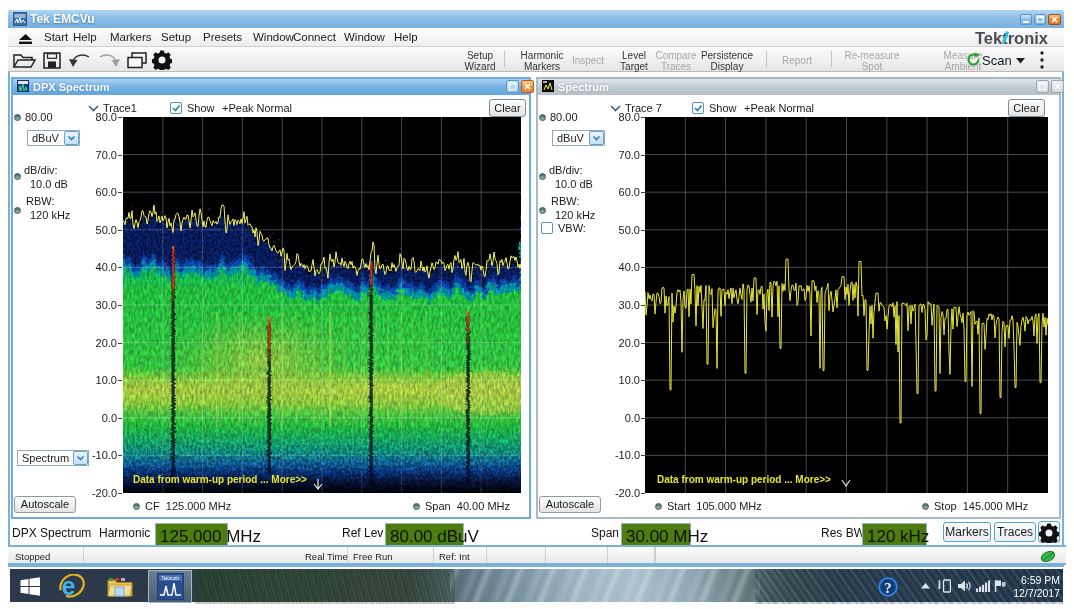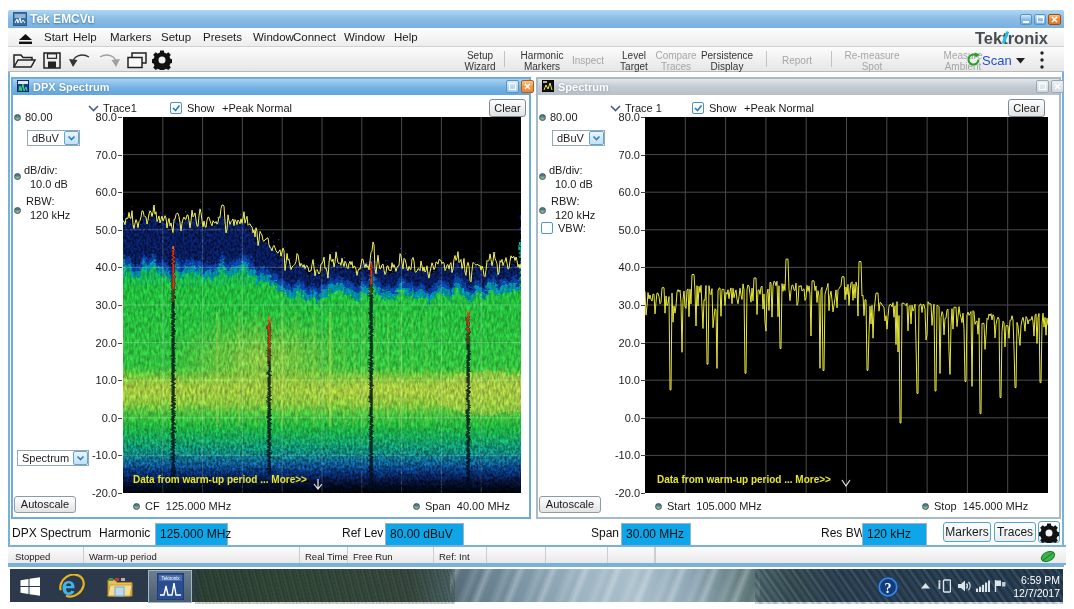--- a/index.html
+++ b/index.html
@@ -15,21 +15,21 @@
 .wtitle{position:absolute;left:0;top:0;width:100%;height:16px;color:#fff;font-size:11px;font-weight:bold}
 .sb{font-size:11px;color:#1a1a1a;position:absolute;white-space:nowrap}
 .combo{position:absolute;height:16px;background:#fff;border:1px solid #98a8b2;font-size:11px;color:#222}
 .combo .dd{position:absolute;right:0;top:0;width:15px;height:14px;background:linear-gradient(#eaf5fd,#c2e0f5);border:1px solid #5ea7d4;border-radius:2px}
 .btn{position:absolute;background:linear-gradient(#fefefe,#e3e3e3);border:1px solid #8e9ba3;border-radius:3px;font-size:11px;color:#1a1a1a;text-align:center}
 .bbtn{position:absolute;background:linear-gradient(#fdfdfd,#e9eef1);border:1px solid #58a2ce;border-radius:3px;font-size:12px;color:#1a1a1a;text-align:center}
 .ylab{position:absolute;width:34px;text-align:right;font-size:11px;color:#1a1a1a}
 .tick{position:absolute;width:4px;height:1px;background:#444}
 .chk{position:absolute;width:12px;height:12px;background:#fff;border:1px solid #4f94c8;border-radius:2px}
 .spin{position:absolute;width:7px;height:7px;border-radius:50%;background:linear-gradient(#58748c 45%,#7fb87f 55%);border:1px solid #3c5064}
-.tb{position:absolute;height:36px;background:#0ea5e9;border:1px solid #9ab4c2;font-size:12px;color:#111;padding:2.5px 0 0 4px;white-space:nowrap}
+.tb{position:absolute;height:36px;background:#4d7c0f;border:1px solid #9ab4c2;font-size:17px;color:#111;padding:2.5px 0 0 4px;white-space:nowrap}
 .flab{position:absolute;font-size:12px;color:#111}
 .scell{position:absolute;top:0;height:100%;border-right:1px solid #c9ced3;font-size:9.5px;color:#222}
 .scell span{position:absolute;left:5px;top:4px;white-space:nowrap}
 svg{display:block}
 </style></head><body>
 <div class="abs" id="app"></div>
 
 <div class="abs" id="tbar">
  <svg class="abs" style="left:5px;top:2px" width="14" height="14">
       <rect x="0" y="0" width="14" height="14" rx="2" fill="#3a6ea5" stroke="#24496e"></rect>
@@ -103,21 +103,21 @@
 Spot</div>
 <div class="tl tld" style="left:918px;top:50px;width:90px">Measure
 Ambient</div>
 <div class="tsep" style="left:504px"></div>
 <div class="tsep" style="left:766px"></div>
 <div class="tsep" style="left:831px"></div>
 <svg class="abs" style="left:966px;top:52px" width="15" height="15">
     <path d="M12.5,7.5 a5,5 0 1 1 -2.2,-4.1" fill="none" stroke="#2ca02c" stroke-width="2.1"></path>
     <polygon points="8.8,0.6 13.8,2.4 9.6,5.8 Z" fill="#2ca02c"></polygon>
   </svg>
-<div class="abs" style="left:982px;top:53px;font-size:13px;color:#1d4ed8">Scan</div>
+<div class="abs" style="left:982px;top:53px;font-size:13px;color:#0f172a">Scan</div>
 <svg class="abs" style="left:1016px;top:58px" width="9" height="6">
     <polygon points="0,0 9,0 4.5,5.5" fill="#222"></polygon>
   </svg>
 <svg class="abs" style="left:1040px;top:51px" width="4" height="18" fill="#222">
     <circle cx="2" cy="2" r="1.7"></circle>
     <circle cx="2" cy="9" r="1.7"></circle>
     <circle cx="2" cy="16" r="1.7"></circle>
   </svg>
 <div class="win" style="left:11px;width:520px;border-color:#6fabdb">
     <div class="wtitle" style="background:linear-gradient(#aad2f2,#74b2e2 55%,#62a5dc)">
@@ -211,21 +211,21 @@
     <svg width="11" height="11">
       <path d="M2,5 L4.5,7.5 L8.5,2.5" fill="none" stroke="#2d7fc1" stroke-width="1.7"></path>
     </svg>
   </div>
 <div class="sb" style="left:187px;top:102px">Show</div>
 <div class="sb" style="left:222px;top:102px">+Peak Normal</div>
 <div class="btn" style="left:489px;top:99px;width:37px;height:18px;line-height:16px;border-color:#7a8a96">Clear</div>
 <svg class="abs" style="left:610px;top:105px" width="11" height="7">
     <path d="M1,1 L5.5,5.5 L10,1" fill="none" stroke="#4a5a8a" stroke-width="1.6"></path>
   </svg>
-<div class="sb" style="left:625px;top:102px">Trace 1</div>
+<div class="sb" style="left:625px;top:102px">Trace 7</div>
 <div class="chk" style="left:692px;top:102px">
     <svg width="11" height="11">
       <path d="M2,5 L4.5,7.5 L8.5,2.5" fill="none" stroke="#2d7fc1" stroke-width="1.7"></path>
     </svg>
   </div>
 <div class="sb" style="left:709px;top:102px">Show</div>
 <div class="sb" style="left:744px;top:102px">+Peak Normal</div>
 <div class="btn" style="left:1008px;top:99px;width:37px;height:18px;line-height:16px;border-color:#7a8a96">Clear</div>
 <div class="ylab" style="left:83px;top:111px">80.0</div>
 <div class="tick" style="left:118px;top:117px"></div>
@@ -617,23 +617,20 @@
 <div class="bbtn" style="left:994px;top:522px;width:42px;height:20px;line-height:18px">Traces</div>
 <div class="bbtn" style="left:1038px;top:521px;width:22px;height:22px">
     <svg width="20" height="20" style="margin-top:1px">
       <path fill="#111" d="M8.2,0.5 h3.6 l0.5,2.3 a7,7 0 0 1 2,0.85 l2,-1.3 l2.5,2.5 l-1.3,2 a7,7 0 0 1 0.85,2 l2.3,0.5 v3.6 l-2.3,0.5 a7,7 0 0 1 -0.85,2 l1.3,2 l-2.5,2.5 l-2,-1.3 a7,7 0 0 1 -2,0.85 l-0.5,2.3 h-3.6 l-0.5,-2.3 a7,7 0 0 1 -2,-0.85 l-2,1.3 l-2.5,-2.5 l1.3,-2 a7,7 0 0 1 -0.85,-2 l-2.3,-0.5 v-3.6 l2.3,-0.5 a7,7 0 0 1 0.85,-2 l-1.3,-2 l2.5,-2.5 l2,1.3 a7,7 0 0 1 2,-0.85 z M10,6.5 a3.5,3.5 0 1 0 0,7 a3.5,3.5 0 1 0 0,-7 z" fill-rule="evenodd"></path>
     </svg>
   </div>
 <div class="abs" style="left:8px;top:545px;width:1058px;height:20px;border-top:2px solid #79b2d9;border-bottom:2px solid #79b2d9;background:linear-gradient(#fbfbfb,#e9e9e9)">
     <div class="scell" style="left:2px;width:74px">
       <span>Stopped</span>
     </div>
-    <div class="scell" style="left:76px;width:216px">
-      <span>Warm-up period</span>
-    </div>
     <div class="scell" style="left:292px;width:48px">
       <span>Real Time</span>
     </div>
     <div class="scell" style="left:340px;width:86px">
       <span>Free Run</span>
     </div>
     <div class="scell" style="left:426px;width:53px">
       <span>Ref: Int</span>
     </div>
     <div class="scell" style="left:479px;width:59px">

